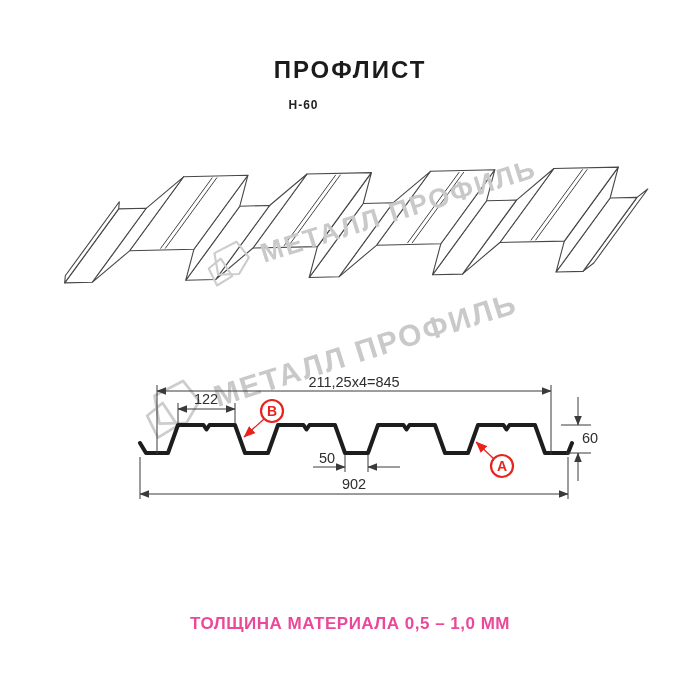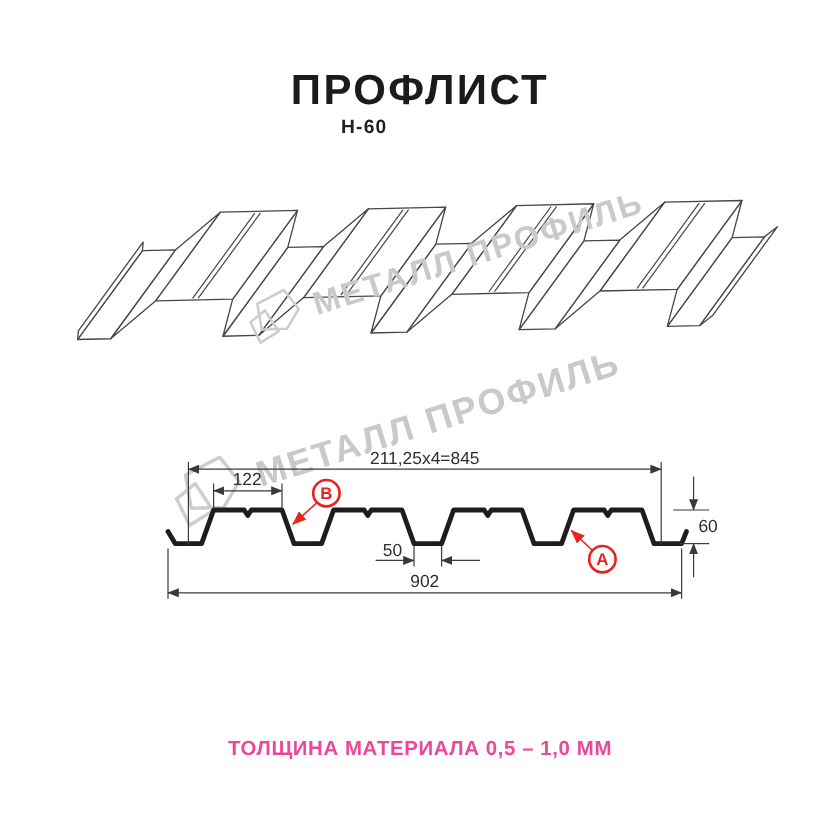--- a/index.html
+++ b/index.html
@@ -1,21 +1,21 @@
 <!DOCTYPE html>
 <html><head>
 <meta charset="utf-8">
 <style>
   html,body{margin:0;padding:0;background:#fff;}
   body{width:700px;height:700px;position:relative;overflow:hidden;
        font-family:"Liberation Sans",sans-serif;}
   .title{position:absolute;top:56px;left:0;width:700px;text-align:center;
-         font-size:35px;font-weight:bold;letter-spacing:2px;color:#1b1b1b;}
+         font-size:24px;font-weight:bold;letter-spacing:2px;color:#1b1b1b;}
   .subtitle{position:absolute;top:98px;left:0;width:607px;text-align:center;
-         font-size:16px;font-weight:bold;letter-spacing:1px;color:#222;}
+         font-size:12px;font-weight:bold;letter-spacing:1px;color:#222;}
   .footer{position:absolute;top:614px;left:0;width:700px;text-align:center;
          font-size:17px;font-weight:bold;letter-spacing:.5px;color:#ec4899;}
   .wm{position:absolute;display:flex;align-items:center;white-space:nowrap;
       transform:rotate(-17.5deg);transform-origin:left center;color:#c9c9c9;}
   .wm .wm-text{font-weight:bold;letter-spacing:2px;}
   #wm1{left:208px;top:250px;gap:10px;z-index:3;}
   #wm1 .wm-text{font-size:27px;}
   #wm2{left:146px;top:392px;gap:12px;z-index:1;}
   #wm2 .wm-text{font-size:30px;}
   #svg3d{position:absolute;left:38px;top:146px;z-index:2;}

